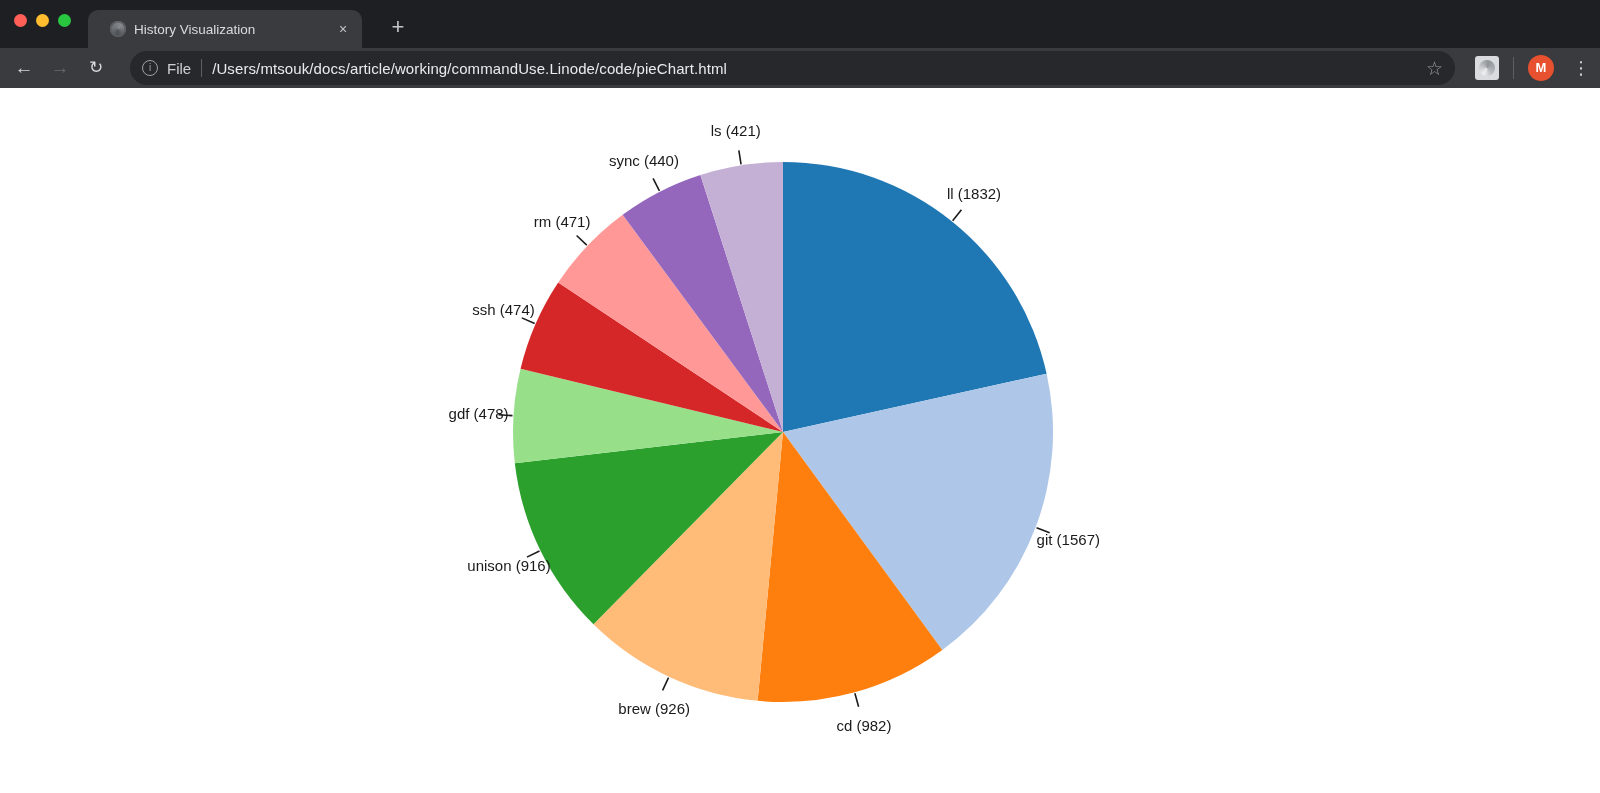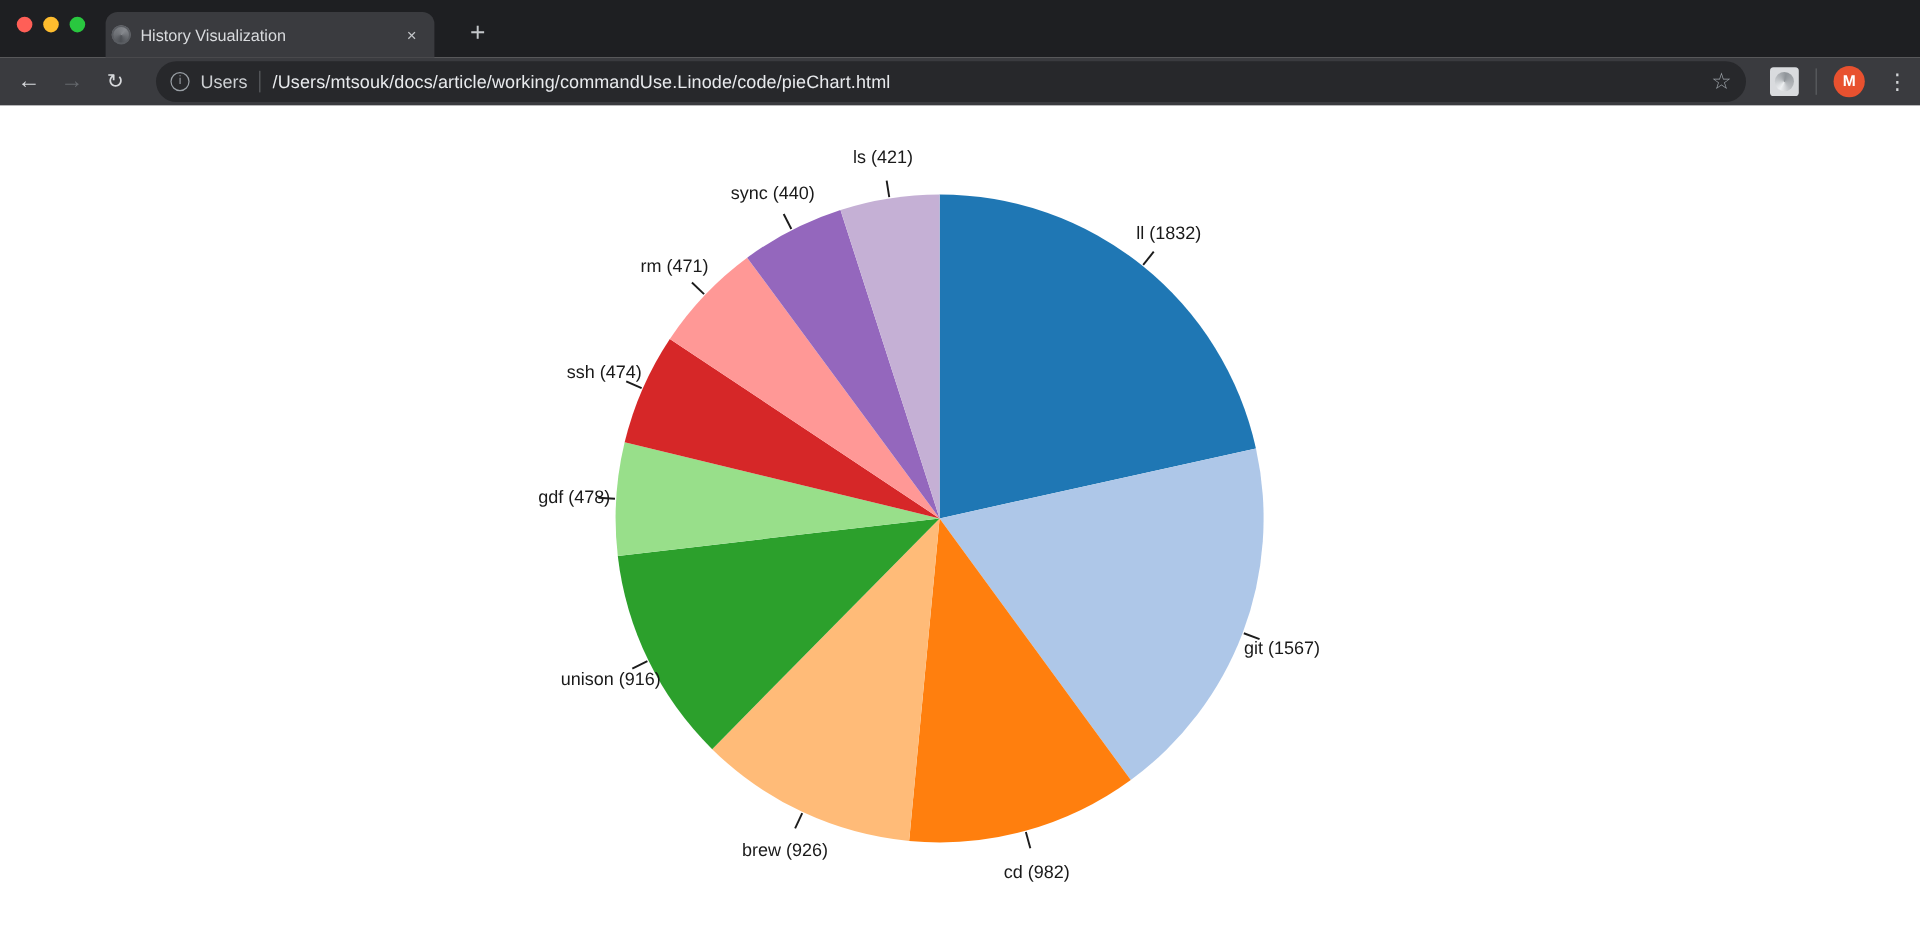--- a/index.html
+++ b/index.html
@@ -10,21 +10,21 @@
   
   .titlebar { position:relative; height:48px; background:var(--frame,#1e1f22); flex:0 0 auto; }
   .traffic-lights { position:absolute; left:14px; top:14px; display:flex; gap:9px; }
   .tl { width:13px; height:13px; border-radius:50%; display:inline-block; cursor:default; }
   .tl.red    { background:var(--traffic-red,#ff5f57); }
   .tl.yellow { background:var(--traffic-yellow,#febc2e); }
   .tl.green  { background:var(--traffic-green,#29c73f); }
 
   .tab { position:absolute; left:88px; bottom:0; width:274px; height:38px;
          background:var(--toolbar,#3a3b3f); border-radius:10px 10px 0 0;
-         display:flex; align-items:center; padding:0 10px 0 5px; }
+         display:flex; align-items:center; padding:0 10px 0 22px; }
   .favicon { width:16px; height:16px; border-radius:50%; flex:0 0 auto;
              background:conic-gradient(from 40deg,#86898e,#4c4f54 40%,#6d7075 65%,#86898e);
              box-shadow:inset 0 0 0 1.5px #5a5d62; }
   .tab-title { margin-left:8px; font-size:13.5px; color:#d9dbde; white-space:nowrap;
                overflow:hidden; flex:1 1 auto; }
   .tab-close { flex:0 0 auto; width:18px; height:18px; line-height:18px; text-align:center;
                color:#c3c6c9; font-size:14px; border-radius:50%; }
   .new-tab { position:absolute; left:384px; bottom:6px; width:28px; height:28px;
              line-height:26px; text-align:center; font-size:22px; font-weight:300;
              color:#c3c6c9; border-radius:50%; }
@@ -84,21 +84,21 @@
     <div class="new-tab">+</div>
   </div>
 
   <div class="toolbar">
     <span class="nav-btn">←</span>
     <span class="nav-btn disabled">→</span>
     <span class="nav-btn reload">↻</span>
 
     <div class="omnibox">
       <i class="info-circle">i</i>
-      <span class="chip-label">Users</span>
+      <span class="chip-label">File</span>
       <span class="chip-sep"></span>
       <span class="url-text">/Users/mtsouk/docs/article/working/commandUse.Linode/code/pieChart.html</span>
       <span class="star">☆</span>
     </div>
 
     <span class="ext-icon">
       <span class="ext-logo"></span>
     </span>
     <span class="toolbar-sep"></span>
     <span class="avatar">M</span>

